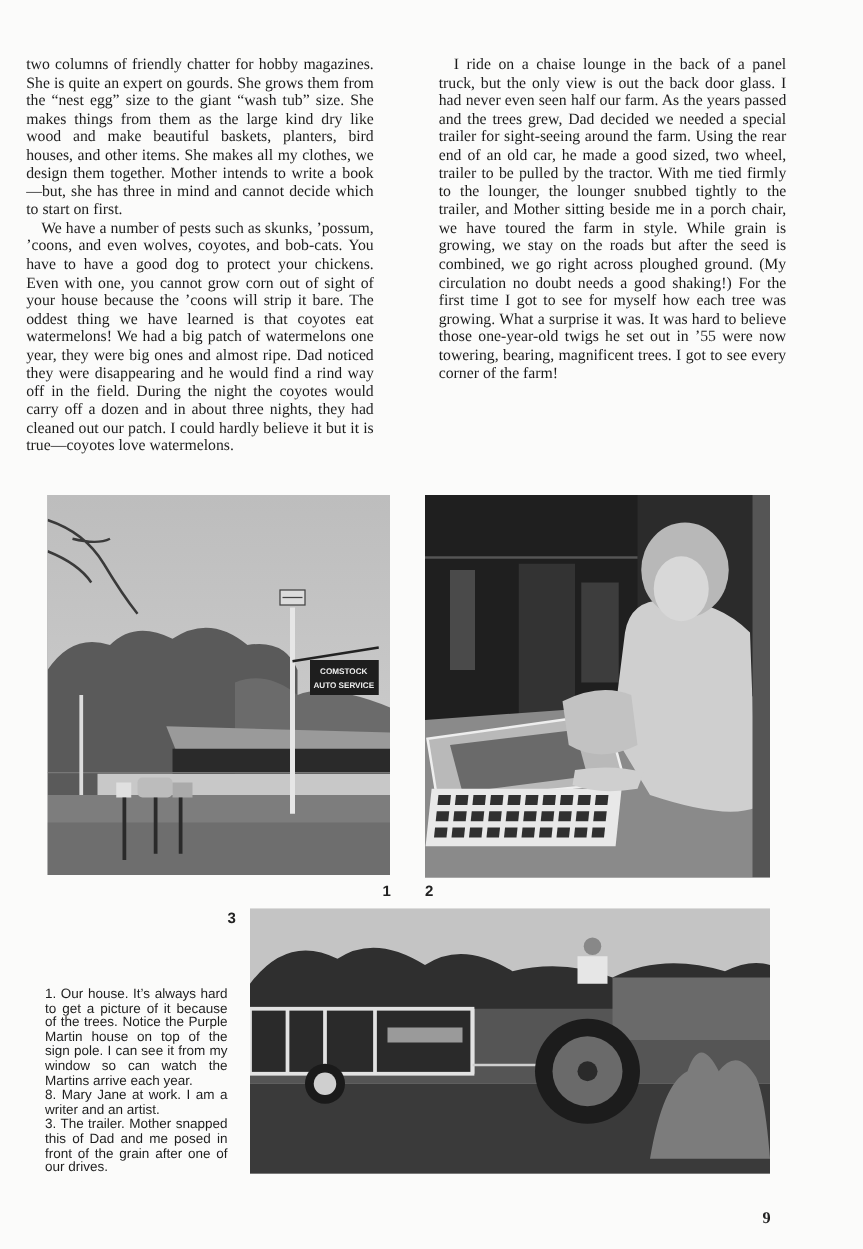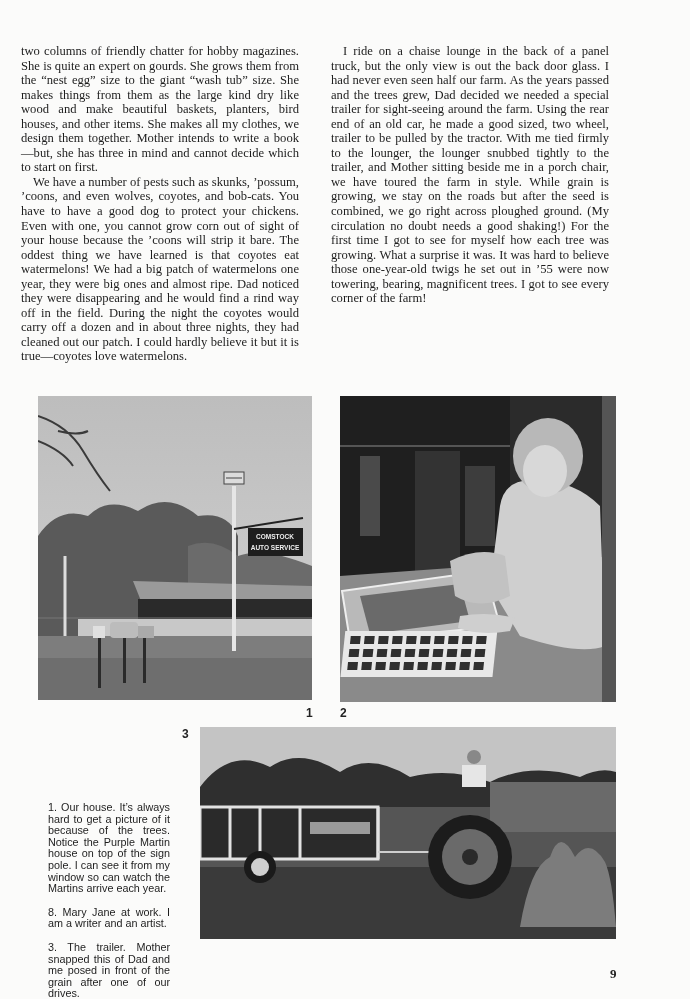--- a/index.html
+++ b/index.html
@@ -16,21 +16,21 @@
     width: 278px;
     font-family: "Liberation Serif", "DejaVu Serif", serif;
     font-size: 12.6px;
     line-height: 14.55px;
     text-align: justify;
     hyphens: manual;
   }
   .col p { margin: 0; text-indent: 0; }
   .col p.indent { text-indent: 12px; }
   .col-left { left: 21px; }
-  .col-right { left: 331px; }
+  .col-right { left: 351px; }
 
   .photo {
     position: absolute;
     overflow: hidden;
     background: #888;
   }
   .photo svg { display: block; width: 100%; height: 100%; }
   .photo-1 { left: 38px; top: 396px; width: 274px; height: 304px; }
   .photo-2 { left: 340px; top: 396px; width: 276px; height: 306px; }
   .photo-3 { left: 200px; top: 727px; width: 416px; height: 212px; }
@@ -49,21 +49,21 @@
   .captions {
     position: absolute;
     left: 36px; top: 790px;
     width: 146px;
     font-family: "Liberation Sans", "DejaVu Sans", sans-serif;
     font-size: 10.8px;
     line-height: 11.6px;
     text-align: justify;
     color: #1d1d1d;
   }
-  .captions p { margin: 12px; }
+  .captions p { margin: 0; }
 
   .page-number {
     position: absolute;
     left: 610px; top: 966px;
     font-family: "Liberation Serif", "DejaVu Serif", serif;
     font-size: 13px;
     font-weight: bold;
     color: #222;
   }
 </style>

